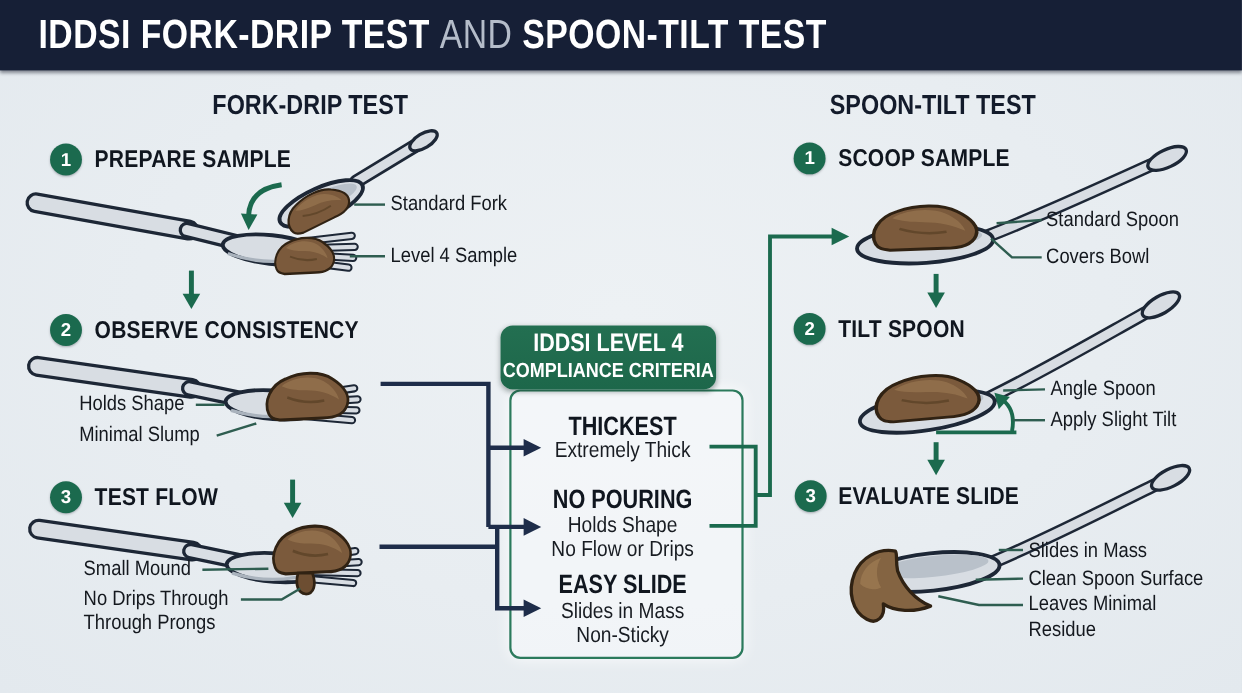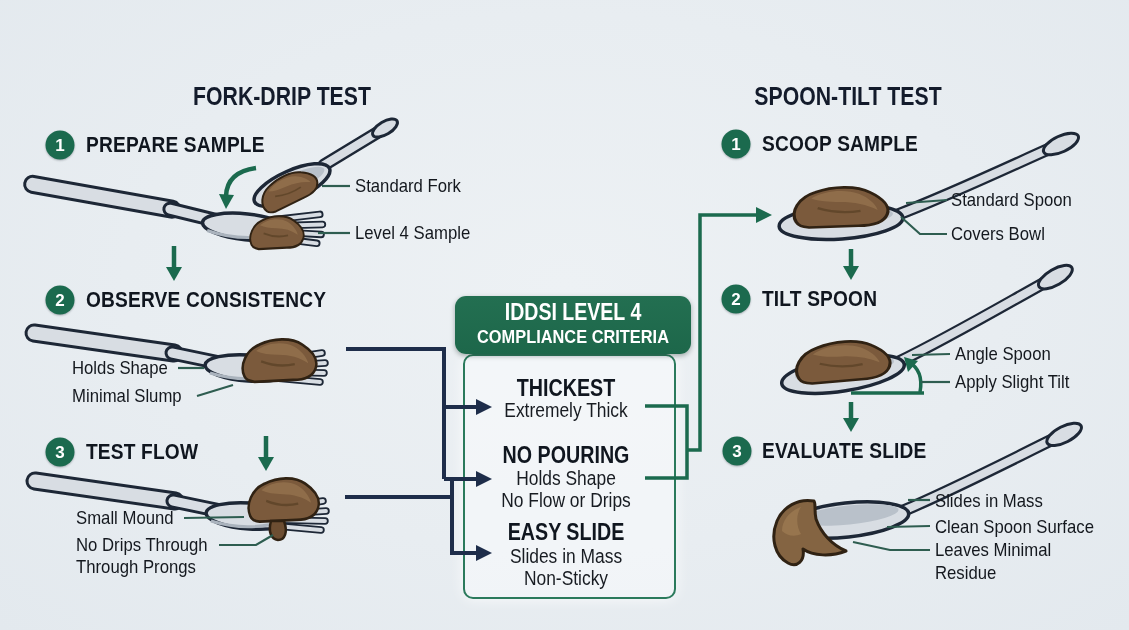--- a/index.html
+++ b/index.html
@@ -21,22 +21,22 @@
   .steptitle{font-weight:bold;font-size:22px;color:#10161f;transform:translateY(-50%) scaleX(.87);
              transform-origin:left center;white-space:nowrap;letter-spacing:.2px;}
   .badge{position:absolute;width:29px;height:29px;border-radius:50%;background:#1b6a4e;
          transform:translate(-50%,-50%);color:#fff;font-weight:bold;font-size:17px;
          display:flex;align-items:center;justify-content:center;box-shadow:0 1px 2px rgba(20,30,40,.3);}
   .callout{font-size:19px;line-height:22px;color:#14181e;transform:scaleX(.88);transform-origin:left top;}
   .callout3{line-height:23px;}
   
   .critbox{position:absolute;left:463px;top:354px;width:209px;height:241px;border:2.5px solid #2b7a5c;
            border-radius:10px;background:rgba(249,252,253,.55);box-shadow:0 0 14px rgba(255,255,255,.8);}
-  .greenbox{position:absolute;left:455px;top:296px;width:224px;height:58px;border-radius:11px;
-            background:linear-gradient(#236f51,#1d674a);box-shadow:0 2px 5px rgba(20,40,35,.35);padding-left:12px;}
+  .greenbox{position:absolute;left:455px;top:296px;width:196px;height:58px;border-radius:11px;
+            background:linear-gradient(#236f51,#1d674a);box-shadow:0 2px 5px rgba(20,40,35,.35);}
   .greenbox .l1{position:absolute;left:50%;top:16px;transform:translate(-50%,-50%) scaleX(.85);
                 white-space:nowrap;color:#fff;font-weight:bold;font-size:23px;}
   .greenbox .l2{position:absolute;left:50%;top:41px;transform:translate(-50%,-50%) scaleX(.885);
                 white-space:nowrap;color:#fff;font-weight:bold;font-size:18.5px;}
   .crit-t{font-weight:bold;font-size:24px;color:#10161f;transform:translate(-50%,-50%) scaleX(.82);
           white-space:nowrap;}
   .crit-l{font-size:20px;color:#181c22;transform:translate(-50%,-50%) scaleX(.87);white-space:nowrap;}
 </style>
 </head>
 <body>
@@ -176,20 +176,25 @@
       <path d="M906,203 L947,200"></path>
       <path d="M901,217 L920,234 H947"></path>
       <line x1="912" y1="355" x2="950" y2="354"></line>
       <line x1="921" y1="382" x2="950" y2="382"></line>
       <line x1="908" y1="500" x2="930" y2="500"></line>
       <line x1="887" y1="527" x2="930" y2="526"></line>
       <path d="M853,542 L890,550 H930"></path>
     </g>
   </svg>
 
+  <div class="headerbar">
+    <div class="inner">
+      <span>IDDSI FORK-DRIP TEST</span><span> </span><span class="conj">AND</span><span> </span><span>SPOON-TILT TEST</span>
+    </div>
+  </div>
 
   <div class="t coltitle" style="left:282px;top:96px;">FORK-DRIP TEST</div>
   <div class="t coltitle" style="left:848px;top:96px;">SPOON-TILT TEST</div>
 
   <div class="badge" style="left:60px;top:145px;">1</div>
   <div class="t steptitle" style="left:86px;top:145px;">PREPARE SAMPLE</div>
   <div class="badge" style="left:60px;top:300px;">2</div>
   <div class="t steptitle" style="left:86px;top:300px;">OBSERVE CONSISTENCY</div>
   <div class="badge" style="left:60px;top:452px;">3</div>
   <div class="t steptitle" style="left:86px;top:452px;">TEST FLOW</div>

